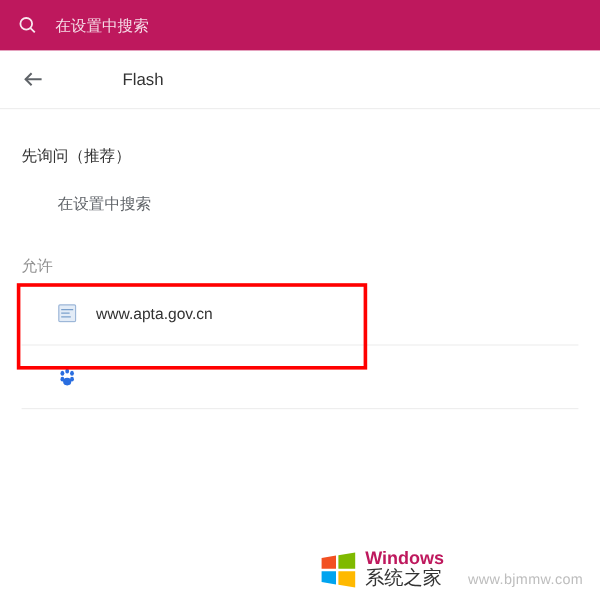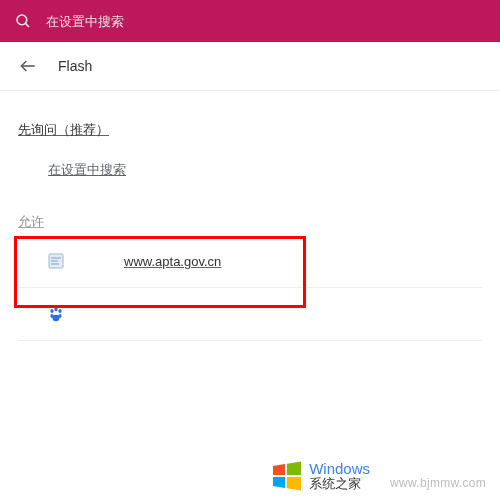--- a/index.html
+++ b/index.html
@@ -42,32 +42,31 @@
       padding: 14px 18px;
       border-bottom: 1px solid #eee;
     }
     .back-btn {
       width: 20px;
       height: 20px;
       color: #5f6368;
       margin-right: 20px;
       cursor: pointer;
     }
-    .page-title { font-size: 14px; color: #333; }
-    .content { padding: 8px 18px 0 18px; text-decoration: underline; }
+    .page-title { font-size: 14px; color: #333; margin-left: 44px; }
+    .content { padding: 8px 18px 0 18px; }
     .setting-row { padding: 22px 0 6px 0; font-size: 13px; color: #333; }
     .section-label { padding: 22px 0 8px 0; font-size: 13px; color: #333; }
     .empty-text { padding: 16px 0 12px 30px; color: #5f6368; font-size: 13px; }
     .site-row {
       display: flex;
       align-items: center;
       padding: 14px 0 14px 30px;
       font-size: 13px;
       color: #333;
-      gap: 44px;
     }
     .site-icon {
       width: 16px;
       height: 16px;
       margin-right: 16px;
       flex-shrink: 0;
     }
     .divider { border-top: 1px solid #eee; margin: 4px 0; }
     .highlight-box {
       position: absolute;
@@ -88,22 +87,22 @@
       margin-left: 34px;
     }
     .win-logo-area {
       position: absolute;
       bottom: 8px;
       right: 130px;
       display: flex;
       align-items: center;
     }
     .win-logo { width: 32px; height: 32px; margin-right: 6px; }
-    .win-text-main { font-size: 15px; color: #3b82f6; font-weight: 400; }
-    .win-text-sub { font-size: 13px; color: #333; font-family: Liberation Serif, serif; }
+    .win-text-main { font-size: 15px; color: #be185d; font-weight: 700; }
+    .win-text-sub { font-size: 16px; color: #333; font-family: Liberation Serif, serif; }
     .win-text-wrap { display: flex; flex-direction: column; line-height: 1.1; }
     .fade-allow { opacity: 0.55; }
   </style>
 </head>
 <body>
 
 <div class="header-bar">
   <svg class="search-icon" viewBox="0 0 24 24" fill="none" stroke="white" stroke-width="2">
     <circle cx="10.5" cy="10.5" r="6.5"></circle>
       <line x1="20" y1="20" x2="15.2" y2="15.2"></line>

